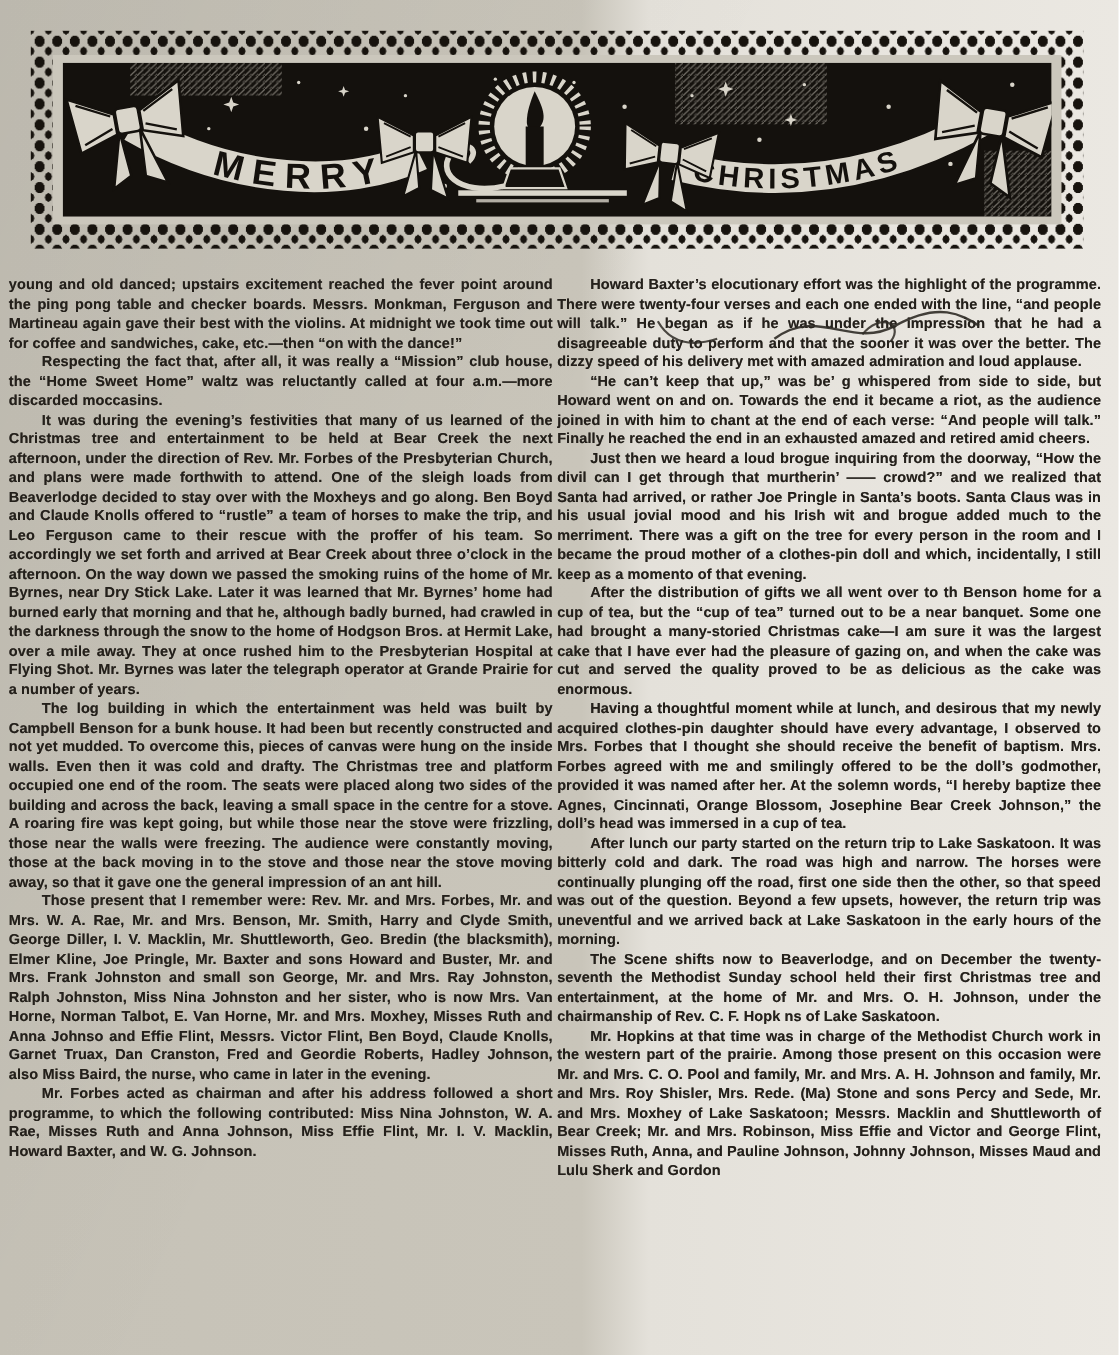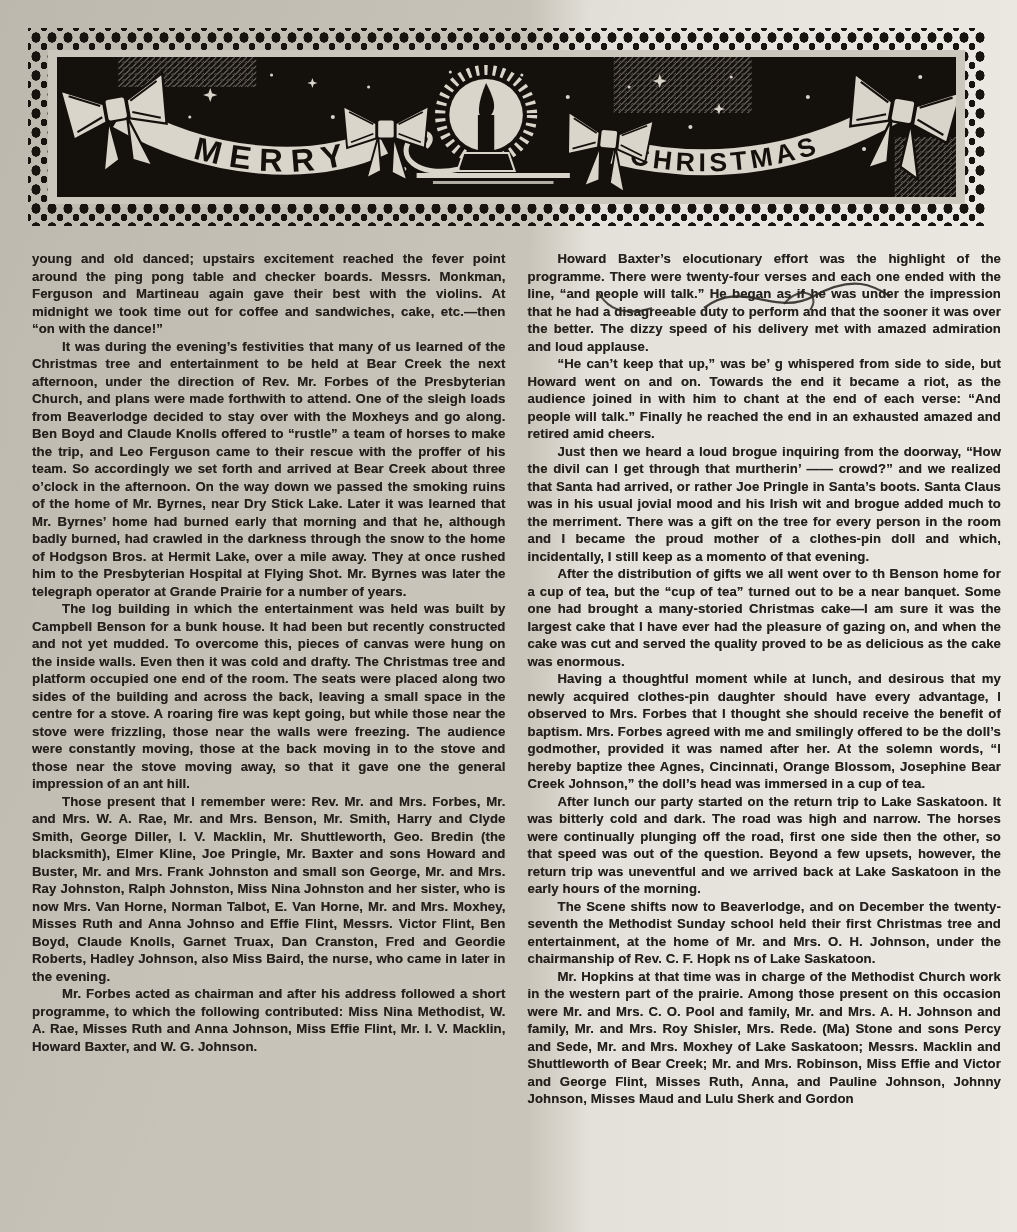--- a/index.html
+++ b/index.html
@@ -43,22 +43,22 @@
     font-weight: 700;
     fill: #14110d;
   }
   .banner-art .bow-part { fill: #d9d5ca; stroke: #14110d; stroke-width: 2; }
   .banner-art .crease  { fill: none; stroke: #14110d; stroke-width: 1.8; }
   .banner-art .glow    { fill: #d8d4c9; }
 
   
   .columns {
     display: flex;
-    gap: 22px;
-    margin: 24px 16px 0 32px;
+    gap: 4px;
+    margin: 24px 16px 0 8px;
   }
   .col {
     flex: 1;
     font-family: "Liberation Sans", sans-serif;
     font-weight: 700;
     font-size: 13.2px;
     line-height: 17.5px;
     letter-spacing: 0.1px;
     color: #24201b;
     text-align: justify;
@@ -168,24 +168,25 @@
         <use href="#bow" transform="translate(322,72) scale(0.95)"></use>
         <use href="#bow" transform="translate(540,82) rotate(6) scale(0.95)"></use>
         <use href="#bow" transform="translate(828,54) rotate(10) scale(1.2)"></use>
       </svg>
     </div>
   </div>
 
   <div class="columns">
     <div class="col">
       <p>young and old danced; upstairs excitement reached the fever point around the ping pong table and checker boards. Messrs. Monkman, Ferguson and Martineau again gave their best with the violins. At midnight we took time out for coffee and sandwiches, cake, etc.—then “on with the dance!”</p>
+      <p class="indent">Respecting the fact that, after all, it was really a “Mission” club house, the “Home Sweet Home” waltz was reluctantly called at four a.m.—more discarded moccasins.</p>
       <p class="indent">It was during the evening’s festivities that many of us learned of the Christmas tree and entertainment to be held at Bear Creek the next afternoon, under the direction of Rev. Mr. Forbes of the Presbyterian Church, and plans were made forthwith to attend. One of the sleigh loads from Beaverlodge decided to stay over with the Moxheys and go along. Ben Boyd and Claude Knolls offered to “rustle” a team of horses to make the trip, and Leo Ferguson came to their rescue with the proffer of his team. So accordingly we set forth and arrived at Bear Creek about three o’clock in the afternoon. On the way down we passed the smoking ruins of the home of Mr. Byrnes, near Dry Stick Lake. Later it was learned that Mr. Byrnes’ home had burned early that morning and that he, although badly burned, had crawled in the darkness through the snow to the home of Hodgson Bros. at Hermit Lake, over a mile away. They at once rushed him to the Presbyterian Hospital at Flying Shot. Mr. Byrnes was later the telegraph operator at Grande Prairie for a number of years.</p>
       <p class="indent">The log building in which the entertainment was held was built by Campbell Benson for a bunk house. It had been but recently constructed and not yet mudded. To overcome this, pieces of canvas were hung on the inside walls. Even then it was cold and drafty. The Christmas tree and platform occupied one end of the room. The seats were placed along two sides of the building and across the back, leaving a small space in the centre for a stove. A roaring fire was kept going, but while those near the stove were frizzling, those near the walls were freezing. The audience were constantly moving, those at the back moving in to the stove and those near the stove moving away, so that it gave one the general impression of an ant hill.</p>
       <p class="indent">Those present that I remember were: Rev. Mr. and Mrs. Forbes, Mr. and Mrs. W. A. Rae, Mr. and Mrs. Benson, Mr. Smith, Harry and Clyde Smith, George Diller, I. V. Macklin, Mr. Shuttleworth, Geo. Bredin (the blacksmith), Elmer Kline, Joe Pringle, Mr. Baxter and sons Howard and Buster, Mr. and Mrs. Frank Johnston and small son George, Mr. and Mrs. Ray Johnston, Ralph Johnston, Miss Nina Johnston and her sister, who is now Mrs. Van Horne, Norman Talbot, E. Van Horne, Mr. and Mrs. Moxhey, Misses Ruth and Anna Johnso and Effie Flint, Messrs. Victor Flint, Ben Boyd, Claude Knolls, Garnet Truax, Dan Cranston, Fred and Geordie Roberts, Hadley Johnson, also Miss Baird, the nurse, who came in later in the evening.</p>
-      <p class="indent">Mr. Forbes acted as chairman and after his address followed a short programme, to which the following contributed: Miss Nina Methodist, W. A. Rae, Misses Ruth and Anna Johnson, Miss Effie Flint, Mr. I. V. Macklin, Howard Baxter, and W. G. Johnson.</p>
+      <p class="indent">Mr. Forbes acted as chairman and after his address followed a short programme, to which the following contributed: Miss Nina Johnston, W. A. Rae, Misses Ruth and Anna Johnson, Miss Effie Flint, Mr. I. V. Macklin, Howard Baxter, and W. G. Johnson.</p>
     </div>
     <div class="col">
       <p class="indent">Howard Baxter’s elocutionary effort was the highlight of the programme. There were twenty-four verses and each one ended with the line, “and people will talk.” He began as if he was under the impression that he had a disagreeable duty to perform and that the sooner it was over the better. The dizzy speed of his delivery met with amazed admiration and loud applause.</p>
       <p class="indent">“He can’t keep that up,” was be’ g whispered from side to side, but Howard went on and on. Towards the end it became a riot, as the audience joined in with him to chant at the end of each verse: “And people will talk.” Finally he reached the end in an exhausted amazed and retired amid cheers.</p>
       <p class="indent">Just then we heard a loud brogue inquiring from the doorway, “How the divil can I get through that murtherin’ —— crowd?” and we realized that Santa had arrived, or rather Joe Pringle in Santa’s boots. Santa Claus was in his usual jovial mood and his Irish wit and brogue added much to the merriment. There was a gift on the tree for every person in the room and I became the proud mother of a clothes-pin doll and which, incidentally, I still keep as a momento of that evening.</p>
       <p class="indent">After the distribution of gifts we all went over to th Benson home for a cup of tea, but the “cup of tea” turned out to be a near banquet. Some one had brought a many-storied Christmas cake—I am sure it was the largest cake that I have ever had the pleasure of gazing on, and when the cake was cut and served the quality proved to be as delicious as the cake was enormous.</p>
       <p class="indent">Having a thoughtful moment while at lunch, and desirous that my newly acquired clothes-pin daughter should have every advantage, I observed to Mrs. Forbes that I thought she should receive the benefit of baptism. Mrs. Forbes agreed with me and smilingly offered to be the doll’s godmother, provided it was named after her. At the solemn words, “I hereby baptize thee Agnes, Cincinnati, Orange Blossom, Josephine Bear Creek Johnson,” the doll’s head was immersed in a cup of tea.</p>
       <p class="indent">After lunch our party started on the return trip to Lake Saskatoon. It was bitterly cold and dark. The road was high and narrow. The horses were continually plunging off the road, first one side then the other, so that speed was out of the question. Beyond a few upsets, however, the return trip was uneventful and we arrived back at Lake Saskatoon in the early hours of the morning.</p>
       <p class="indent">The Scene shifts now to Beaverlodge, and on December the twenty-seventh the Methodist Sunday school held their first Christmas tree and entertainment, at the home of Mr. and Mrs. O. H. Johnson, under the chairmanship of Rev. C. F. Hopk ns of Lake Saskatoon.</p>
       <p class="indent">Mr. Hopkins at that time was in charge of the Methodist Church work in the western part of the prairie. Among those present on this occasion were Mr. and Mrs. C. O. Pool and family, Mr. and Mrs. A. H. Johnson and family, Mr. and Mrs. Roy Shisler, Mrs. Rede. (Ma) Stone and sons Percy and Sede, Mr. and Mrs. Moxhey of Lake Saskatoon; Messrs. Macklin and Shuttleworth of Bear Creek; Mr. and Mrs. Robinson, Miss Effie and Victor and George Flint, Misses Ruth, Anna, and Pauline Johnson, Johnny Johnson, Misses Maud and Lulu Sherk and Gordon</p>

